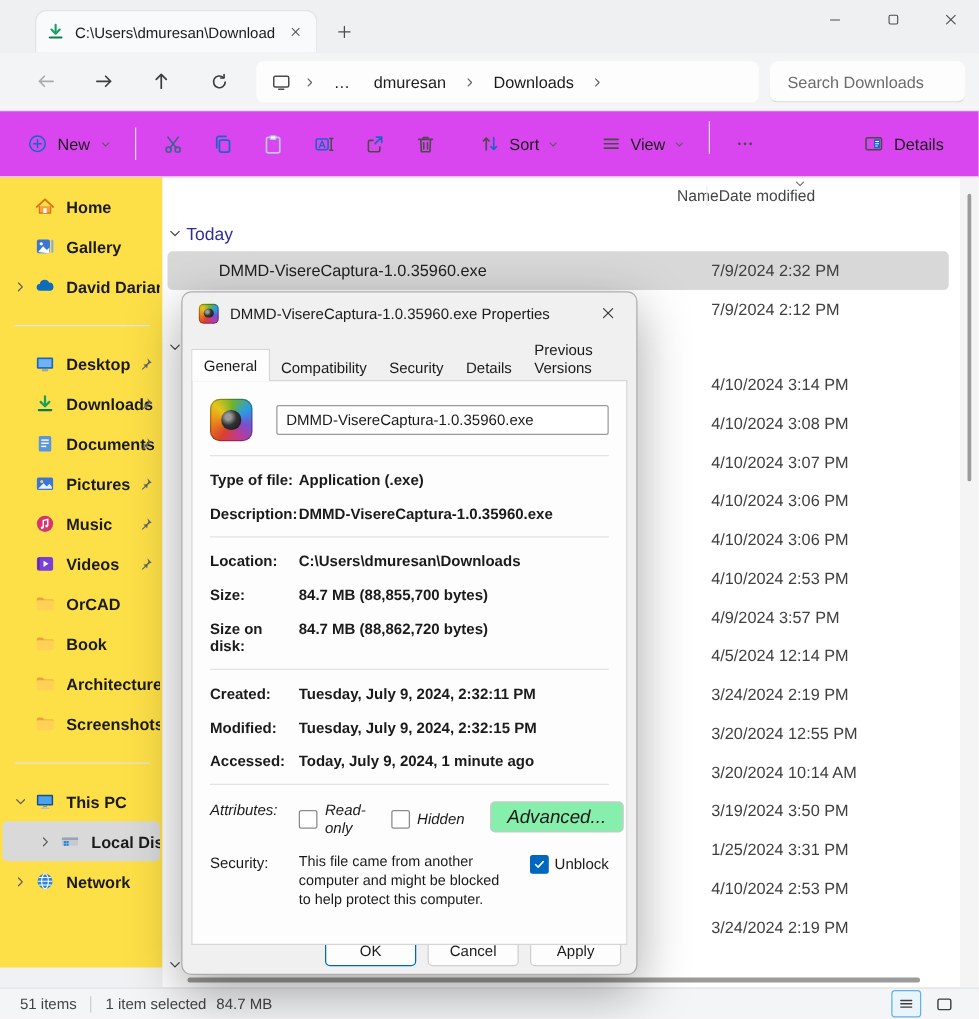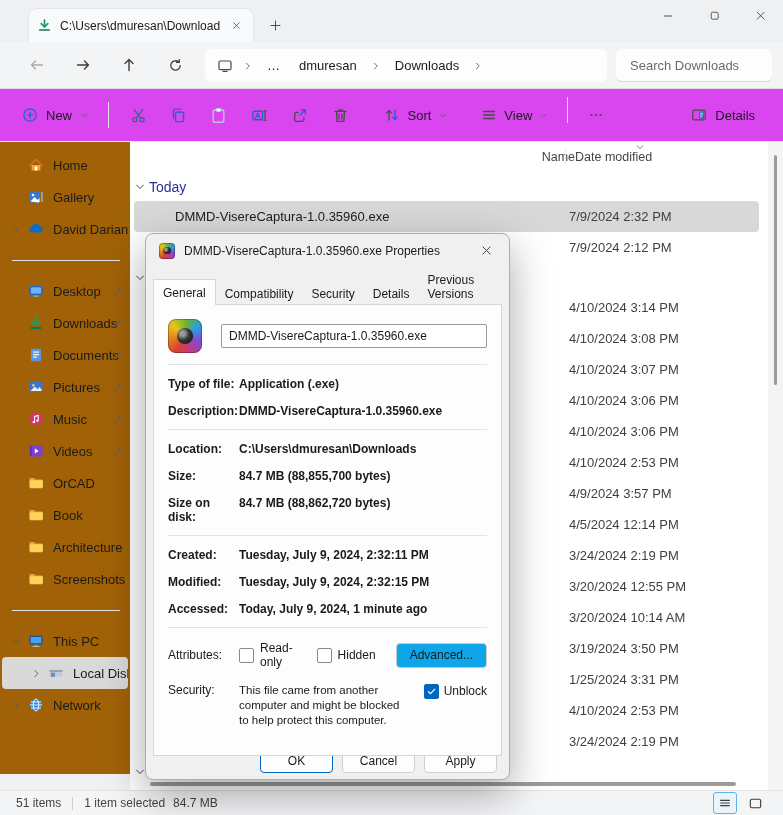--- a/index.html
+++ b/index.html
@@ -40,21 +40,21 @@
   .tb-new{display:flex;align-items:center;gap:8px;height:36px;padding:0 10px;border-radius:5px;}
   .tb-new-label{font-size:13px;}
   .tb-sep{width:1px;height:26px;background:#e0e0e0;margin:0 9px;}
   .tb-btn{width:48px;height:36px;display:flex;align-items:center;justify-content:center;border-radius:5px;}
   .tb-right{margin-left:auto;display:flex;align-items:flex-start;}
   .tb-drop{display:flex;align-items:center;gap:7px;height:36px;padding:0 10px;border-radius:5px;font-size:13px;margin-left:14px;}
   .tb-chev{color:#5a5a5a;}
   .tb-details{display:flex;align-items:center;gap:8px;height:36px;padding:0 10px;font-size:13px;margin-left:66px;margin-right:6px;}
 
   
-  .sidebar{position:absolute;left:0;top:142px;width:130px;bottom:41px;background:#a16207;overflow:hidden;padding-top:7px;box-sizing:border-box;}
+  .sidebar{position:absolute;left:0;top:142px;width:130px;bottom:41px;background:#fde047;overflow:hidden;padding-top:7px;box-sizing:border-box;font-weight:bold;}
   .side-item{height:32px;display:flex;align-items:center;margin:0 2px;padding-left:2px;border-radius:4px;font-size:13px;color:#1b1b1b;position:relative;}
   .side-item .exp{width:24px;display:flex;justify-content:center;color:#5b5b5b;visibility:hidden;flex:none;}
   .side-item.has-exp-r .exp.r{visibility:visible}
   .side-item.has-exp-d .exp.d{visibility:visible}
   .side-item .exp.d{display:none}
   .side-item.has-exp-d .exp.d{display:flex}
   .s-icon{width:18px;height:16px;margin-right:7px;flex:none;display:flex;align-items:center;}
   .s-label{flex:1;white-space:nowrap;overflow:hidden;}
   .side-item .pin{position:absolute;right:5px;top:10px;width:12px;height:12px;display:none;}
   .side-item.pinned .pin{display:block}
@@ -114,27 +114,27 @@
   .dlg-tab.active{background:#fdfdfd;border-color:#d6d6d6;padding:6px 9px 5px;border-radius:1px 1px 0 0;}
   .dlg-page{margin:0 7px;height:452px;background:#fdfdfd;border:1px solid #d6d6d6;box-sizing:border-box;
       padding:12px 14px 0;position:relative;z-index:1;}
   .file-row{display:flex;align-items:center;margin:2px 0 11px;}
   .fname-input{margin-left:19px;flex:1;height:22px;border:1px solid #9a9a9a;border-radius:2px;background:#fff;
       font-size:12px;color:#1a1a1a;padding:0 7px;font-family:inherit;outline:none;}
   .psep{border:none;border-top:1px solid #e3e3e3;margin:5px 0;}
   .frow{display:flex;padding:7px 0 6px;line-height:14px;font-weight:bold;}
   .frow .lbl{width:71px;flex:none;color:#1a1a1a;}
   .frow .val{flex:1;white-space:nowrap;overflow:hidden;}
-  .attr-row{display:flex;align-items:center;padding:8px 0 6px;}
+  .attr-row{display:flex;padding:8px 0 6px;font-style:italic;}
   .attr-row .lbl{width:71px;flex:none;}
   .chk{display:flex;align-items:center;gap:6px;margin-right:20px;}
   .chk-box{width:13px;height:13px;border:1px solid #8a8a8a;border-radius:2px;background:#fff;flex:none;}
   .chk-box.checked{background:#0067c0;border-color:#0067c0;display:flex;align-items:center;justify-content:center;}
-  .adv-btn{margin-left:auto;height:23px;padding:0 13px;border:1px solid #c9c9c9;border-radius:4px;background:#0ea5e9;
-      font-size:12px;display:flex;align-items:center;}
+  .adv-btn{margin-left:auto;height:23px;padding:0 13px;border:1px solid #c9c9c9;border-radius:4px;background:#86efac;
+      font-size:15px;display:flex;align-items:center;}
   .sec-row{display:flex;padding:8px 0;}
   .sec-row .lbl{width:71px;flex:none;}
   .sec-text{width:163px;flex:none;font-size:11.5px;line-height:15px;}
   .unblock{margin-left:auto;display:flex;align-items:flex-start;gap:5px;padding-top:1px;}
   .dlg-footer{position:absolute;left:0;right:0;bottom:0;height:36px;display:flex;align-items:center;justify-content:flex-end;
       gap:9px;padding:0 12px;}
   .dbtn{width:73px;height:23px;border:1px solid #cfcfcf;border-radius:4px;background:#fdfdfd;font-size:12px;
       display:flex;align-items:center;justify-content:center;box-sizing:border-box;}
   .dbtn.primary{border:1.5px solid #0067c0;}
 </style>

